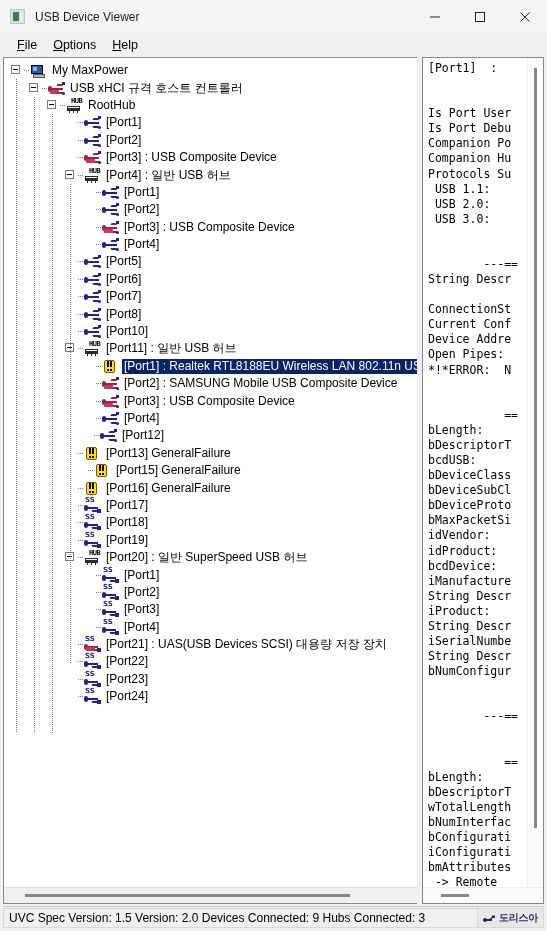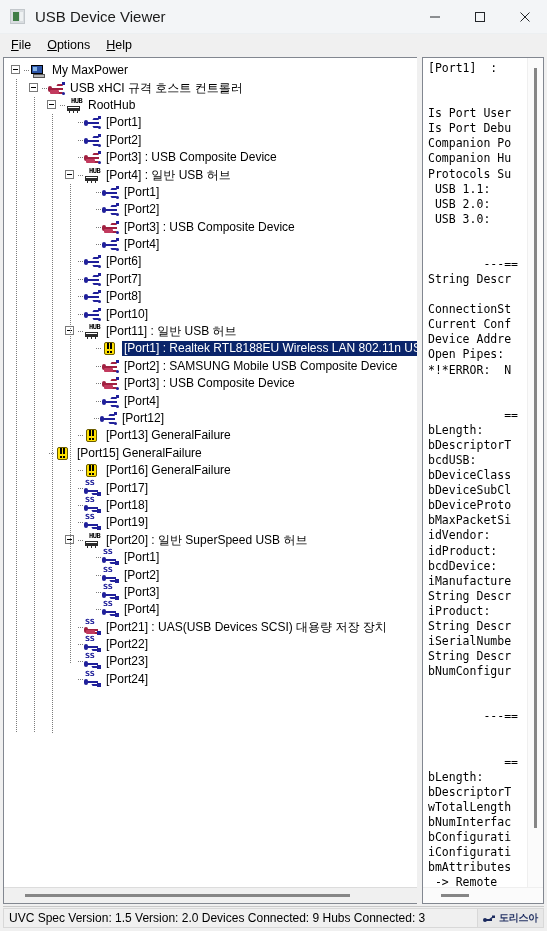--- a/index.html
+++ b/index.html
@@ -32,34 +32,34 @@
   }
   .app-icon:before{
     content:"";position:absolute;left:2px;top:2px;
     width:6px;height:9px;background:#3f7d46;
   }
   .app-icon:after{
     content:"";position:absolute;left:9px;top:2px;
     width:3px;height:9px;background:#eef1f2;
   }
   .title-text{
-    font-size:15px;color:#1b1b1b;white-space:nowrap;
+    font-size:12px;color:#1b1b1b;white-space:nowrap;
   }
   .win-controls{display:flex;height:33px;}
   .win-btn{
     width:45px;height:33px;display:flex;align-items:center;justify-content:center;
     color:#23262a;
   }
   .win-btn svg{display:block;}
   
   .menubar{
     height:21px;flex:0 0 21px;
     background:#f0f0f0;
     display:flex;align-items:center;
-    padding-left:4px;
+    padding-left:10px;
     text-align:center;
   }
   .menu-item{
     font-size:12.5px;color:#000;
     padding:2px 9px 2px 7px;
     white-space:nowrap;
   }
   .menu-item u{text-decoration:underline;}
   
   .content{
@@ -496,20 +496,35 @@
               <span class="hline" style="left:0;right:0;top:8px"></span>
             </span>
             <span class="icon ic-usb">
               <span class="trunk"></span>
               <span class="pl"></span>
               <span class="a1"></span>
               <span class="a2"></span>
               <span class="d1"></span>
               <span class="d2"></span>
             </span>
+            <span class="label">[Port5]</span>
+          </div>
+          <div class="row" style="padding-left:60px">
+            <span class="expander"></span>
+            <span class="dots" style="width:6px">
+              <span class="hline" style="left:0;right:0;top:8px"></span>
+            </span>
+            <span class="icon ic-usb">
+              <span class="trunk"></span>
+              <span class="pl"></span>
+              <span class="a1"></span>
+              <span class="a2"></span>
+              <span class="d1"></span>
+              <span class="d2"></span>
+            </span>
             <span class="label">[Port6]</span>
           </div>
           <div class="row" style="padding-left:60px">
             <span class="expander"></span>
             <span class="dots" style="width:6px">
               <span class="hline" style="left:0;right:0;top:8px"></span>
             </span>
             <span class="icon ic-usb">
               <span class="trunk"></span>
               <span class="pl"></span>
@@ -645,21 +660,21 @@
             </span>
             <span class="icon ic-warn">
               <span class="body"></span>
               <span class="b1"></span>
               <span class="b2"></span>
               <span class="p1"></span>
               <span class="p2"></span>
             </span>
             <span class="label">[Port13] GeneralFailure</span>
           </div>
-          <div class="row" style="padding-left:31px">
+          <div class="row" style="padding-left:70px">
             <span class="expander"></span>
             <span class="dots" style="width:6px">
               <span class="hline" style="left:0;right:0;top:8px"></span>
             </span>
             <span class="icon ic-warn">
               <span class="body"></span>
               <span class="b1"></span>
               <span class="b2"></span>
               <span class="p1"></span>
               <span class="p2"></span>

